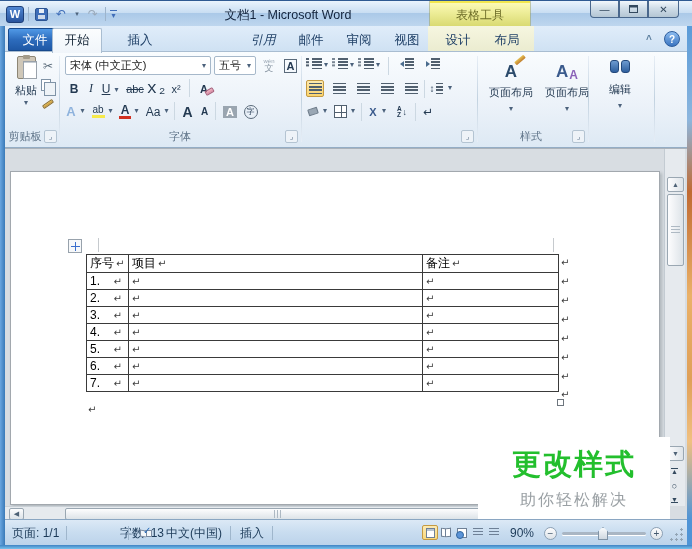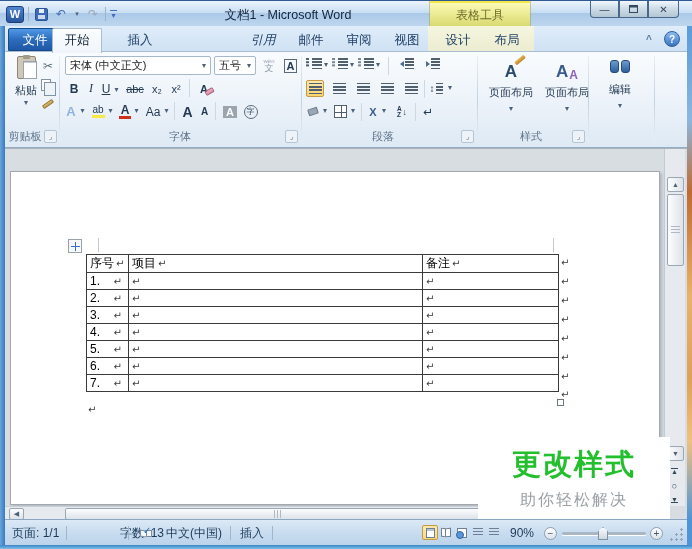--- a/index.html
+++ b/index.html
@@ -267,21 +267,21 @@
     <div class="rbtn" style="left:281px;top:4px;width:19px;height:19px;">
       <span style="border:1px solid #5a6a7a;padding:0 2px;font-size:11px;font-weight:bold;">A</span>
     </div>
     <div class="rbtn" style="left:65px;top:27px;width:18px;height:19px;font-weight:bold;">B</div>
     <div class="rbtn" style="left:83px;top:27px;width:16px;height:19px;font-style:italic;font-family:'Liberation Serif',serif;">I</div>
     <div class="rbtn" style="left:99px;top:27px;width:14px;height:19px;text-decoration:underline;">U</div>
     <div class="rbtn" style="left:112px;top:31px;width:9px;height:12px;">
         <span class="dd">▾</span>
       </div>
     <div class="rbtn" style="left:123px;top:27px;width:24px;height:19px;text-decoration:line-through;font-size:11px;">abc</div>
-    <div class="rbtn" style="left:148px;top:27px;width:18px;height:19px;font-size:11px;">x₂</div>
+    <div class="rbtn" style="left:148px;top:27px;width:18px;height:19px;font-size:17px;font-family:Liberation Mono, monospace;">x₂</div>
     <div class="rbtn" style="left:167px;top:27px;width:18px;height:19px;font-size:11px;">x²</div>
     <div class="sep-mini" style="left:189px;top:27px;"></div>
     <div class="rbtn" style="left:194px;top:27px;width:26px;height:19px;font-size:11px;font-weight:bold;">
       <span>A</span>
         <span class="eraser"></span>
     </div>
     <div class="rbtn fx-a" style="left:63px;top:50px;width:16px;height:19px;font-size:13px;">A</div>
     <div class="rbtn" style="left:78px;top:54px;width:9px;">
         <span class="dd">▾</span>
       </div>
@@ -396,21 +396,20 @@
       <span class="lets">
           <span>A</span>
           <span>Z</span>
         </span>
       <span style="font-size:9px;">↓</span>
     </div>
     <div class="sep-mini" style="left:415px;top:51px;"></div>
     <div class="rbtn" style="left:420px;top:51px;width:16px;height:17px;font-size:12px;">
         <span>↵</span>
       </div>
-    <div class="glabel" style="left:303px;width:160px;">段落</div>
     <div class="launcher" style="left:461px;">⌟</div>
 
     <div class="bigbtn" style="left:484px;width:54px;">
       <span class="qsic">
           <span>A</span>
           <i></i>
         </span>
       <span class="blabel">页面布局</span>
       <span class="dd" style="margin-top:4px;">▾</span>
     </div>

